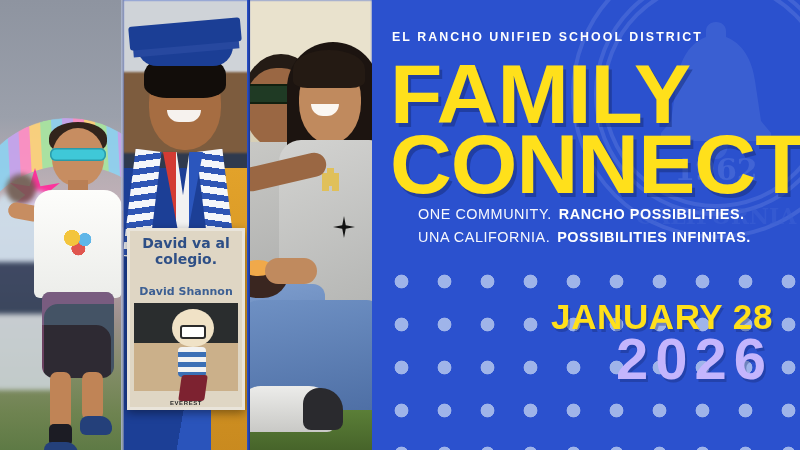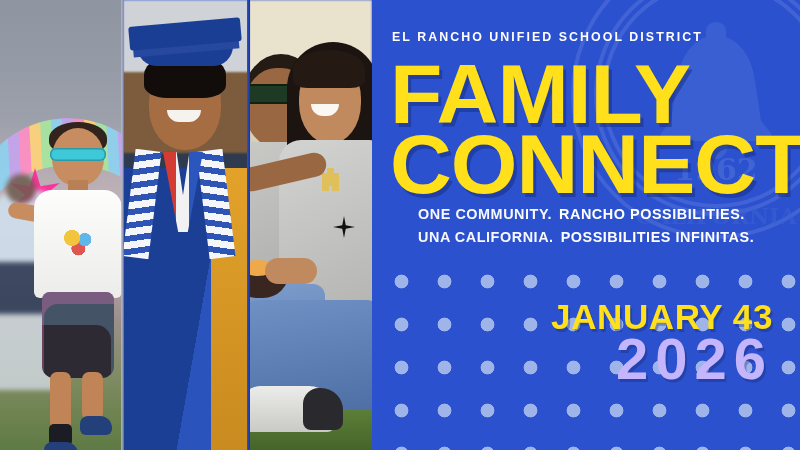--- a/index.html
+++ b/index.html
@@ -244,21 +244,21 @@
   #title-family  { top:52px; }
   #title-connect { top:122px; }
 
   .tagline-row {
     position:absolute; left:46px;
     color:#ffffff; white-space:nowrap;
     font-size:14.4px; letter-spacing:.55px;
   }
   #tagline-en { top:206px; }
   #tagline-es { top:229px; }
-  .tag-soft { font-weight:700; opacity:.96; }
+  .tag-soft { font-weight:400; opacity:.96; }
   .tag-bold { font-weight:700; margin-left:7px; }
 
   #date-month {
     position:absolute; right:27px; top:299px;
     color:#FFE01B; font-weight:700;
     font-size:35px; line-height:35px; letter-spacing:.6px;
     text-shadow:2px 3px 0 rgba(20,40,110,.35);
     white-space:nowrap;
   }
   #date-year {
@@ -306,20 +306,34 @@
       <div class="gown"></div>
       <div class="gown-gold"></div>
       <div class="stole-l"></div>
       <div class="stole-r"></div>
       <div class="medal"></div>
       <div class="head"></div>
       <div class="hair"></div>
       <div class="smile"></div>
       <div class="cap-top"></div>
       <div class="cap"></div>
+    </div>
+    <div class="book">
+      <div class="btitle">
+        <div>David va al</div>
+        <div>colegio.</div>
+      </div>
+      <div class="bauthor">David Shannon</div>
+      <div class="art">
+        <div class="boyhead"></div>
+        <div class="boymouth"></div>
+        <div class="boybody"></div>
+        <div class="boylegs"></div>
+      </div>
+      <div class="pub">EVEREST</div>
     </div>
     <div class="hand-l"></div>
   </div>
 
   <div class="divider" id="divider-2"></div>
 
   <div class="photo-strip" id="photo-3">
     <div class="field-bg"></div>
     <div class="p3">
       <div class="grass"></div>
@@ -370,18 +384,18 @@
       <div class="bigword" id="title-family">FAMILY</div>
       <div class="bigword" id="title-connect">CONNECT</div>
 
       <div class="tagline-row" id="tagline-en">
         <span class="tag-soft">ONE COMMUNITY.</span><span class="tag-bold">RANCHO POSSIBILITIES.</span>
       </div>
       <div class="tagline-row" id="tagline-es">
         <span class="tag-soft">UNA CALIFORNIA.</span><span class="tag-bold">POSSIBILITIES INFINITAS.</span>
       </div>
 
-      <div id="date-month">JANUARY 43</div>
+      <div id="date-month">JANUARY 28</div>
       <div id="date-year">2026</div>
     </div>
   </div>
 
 </div>
 
 </body></html>

